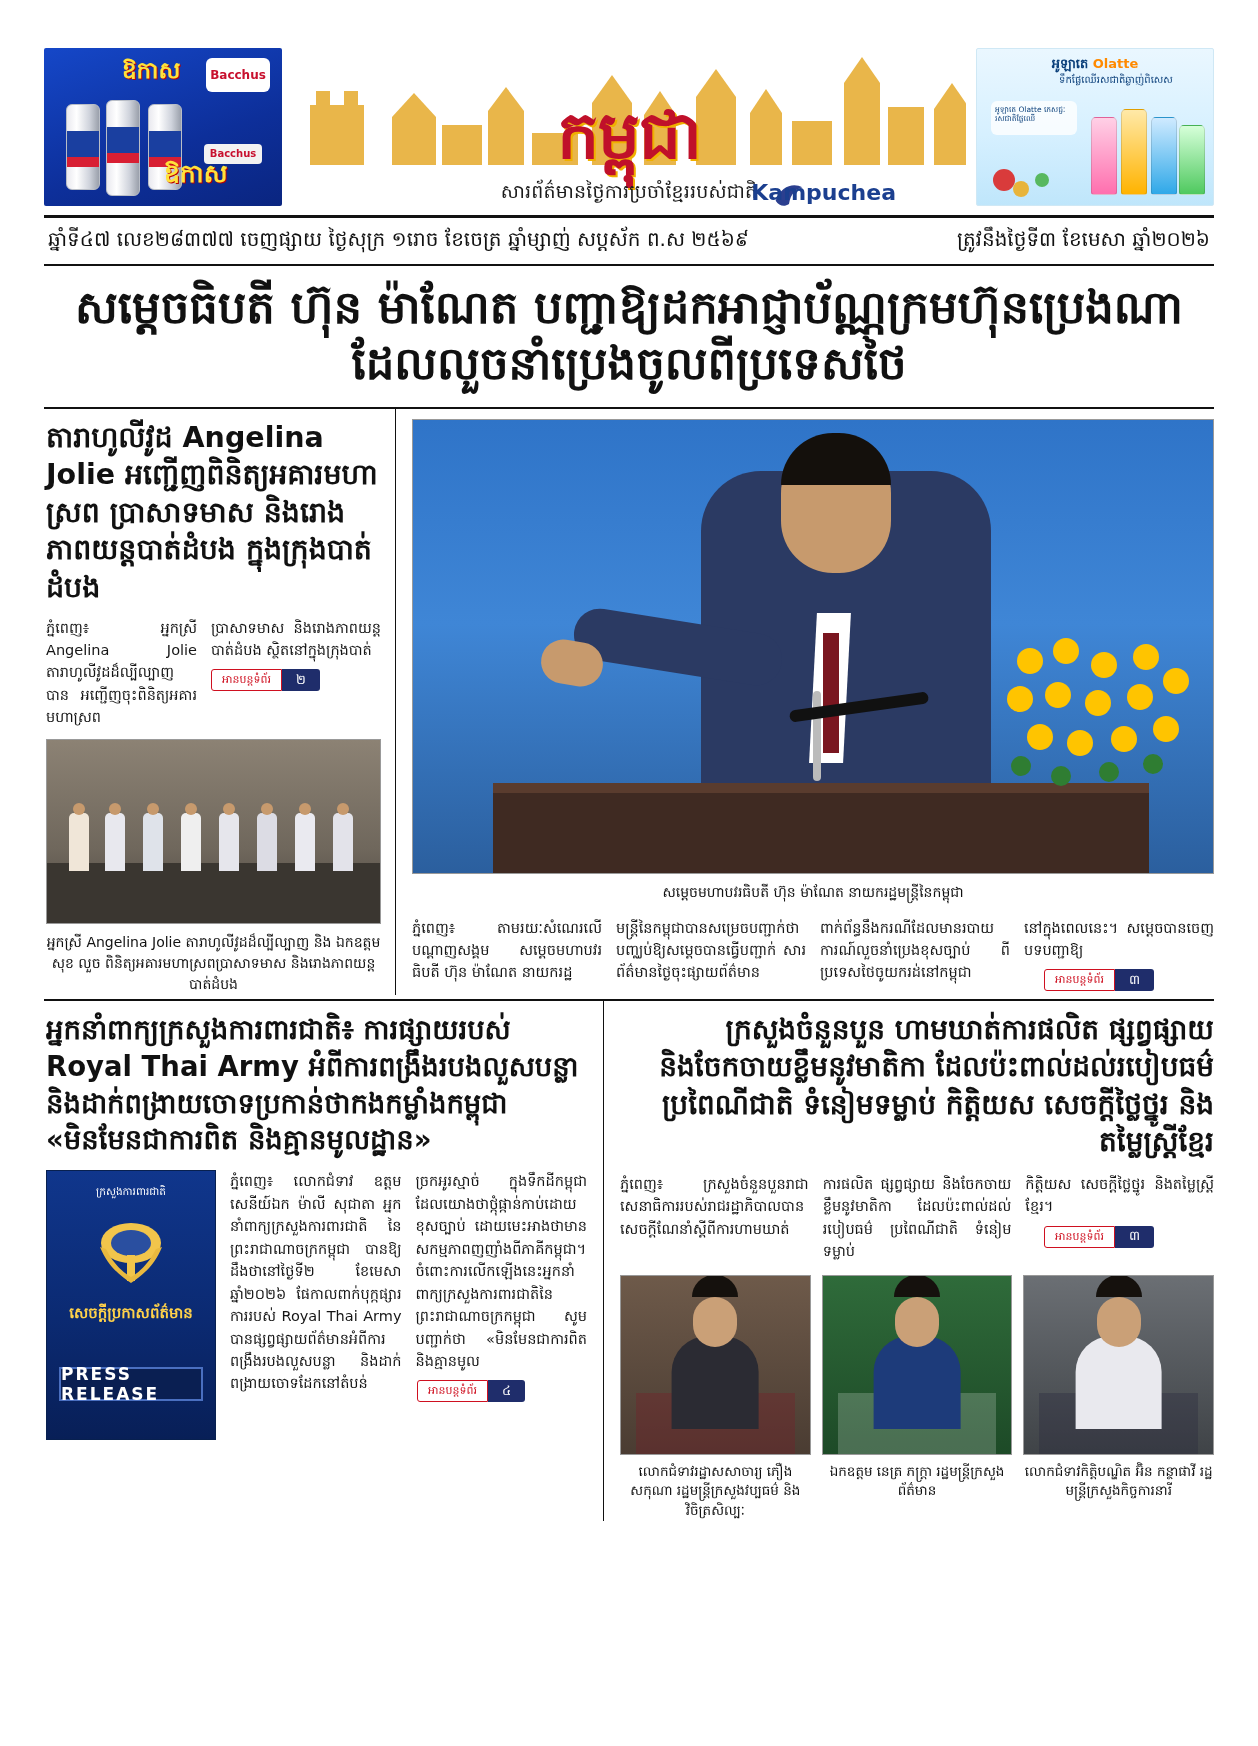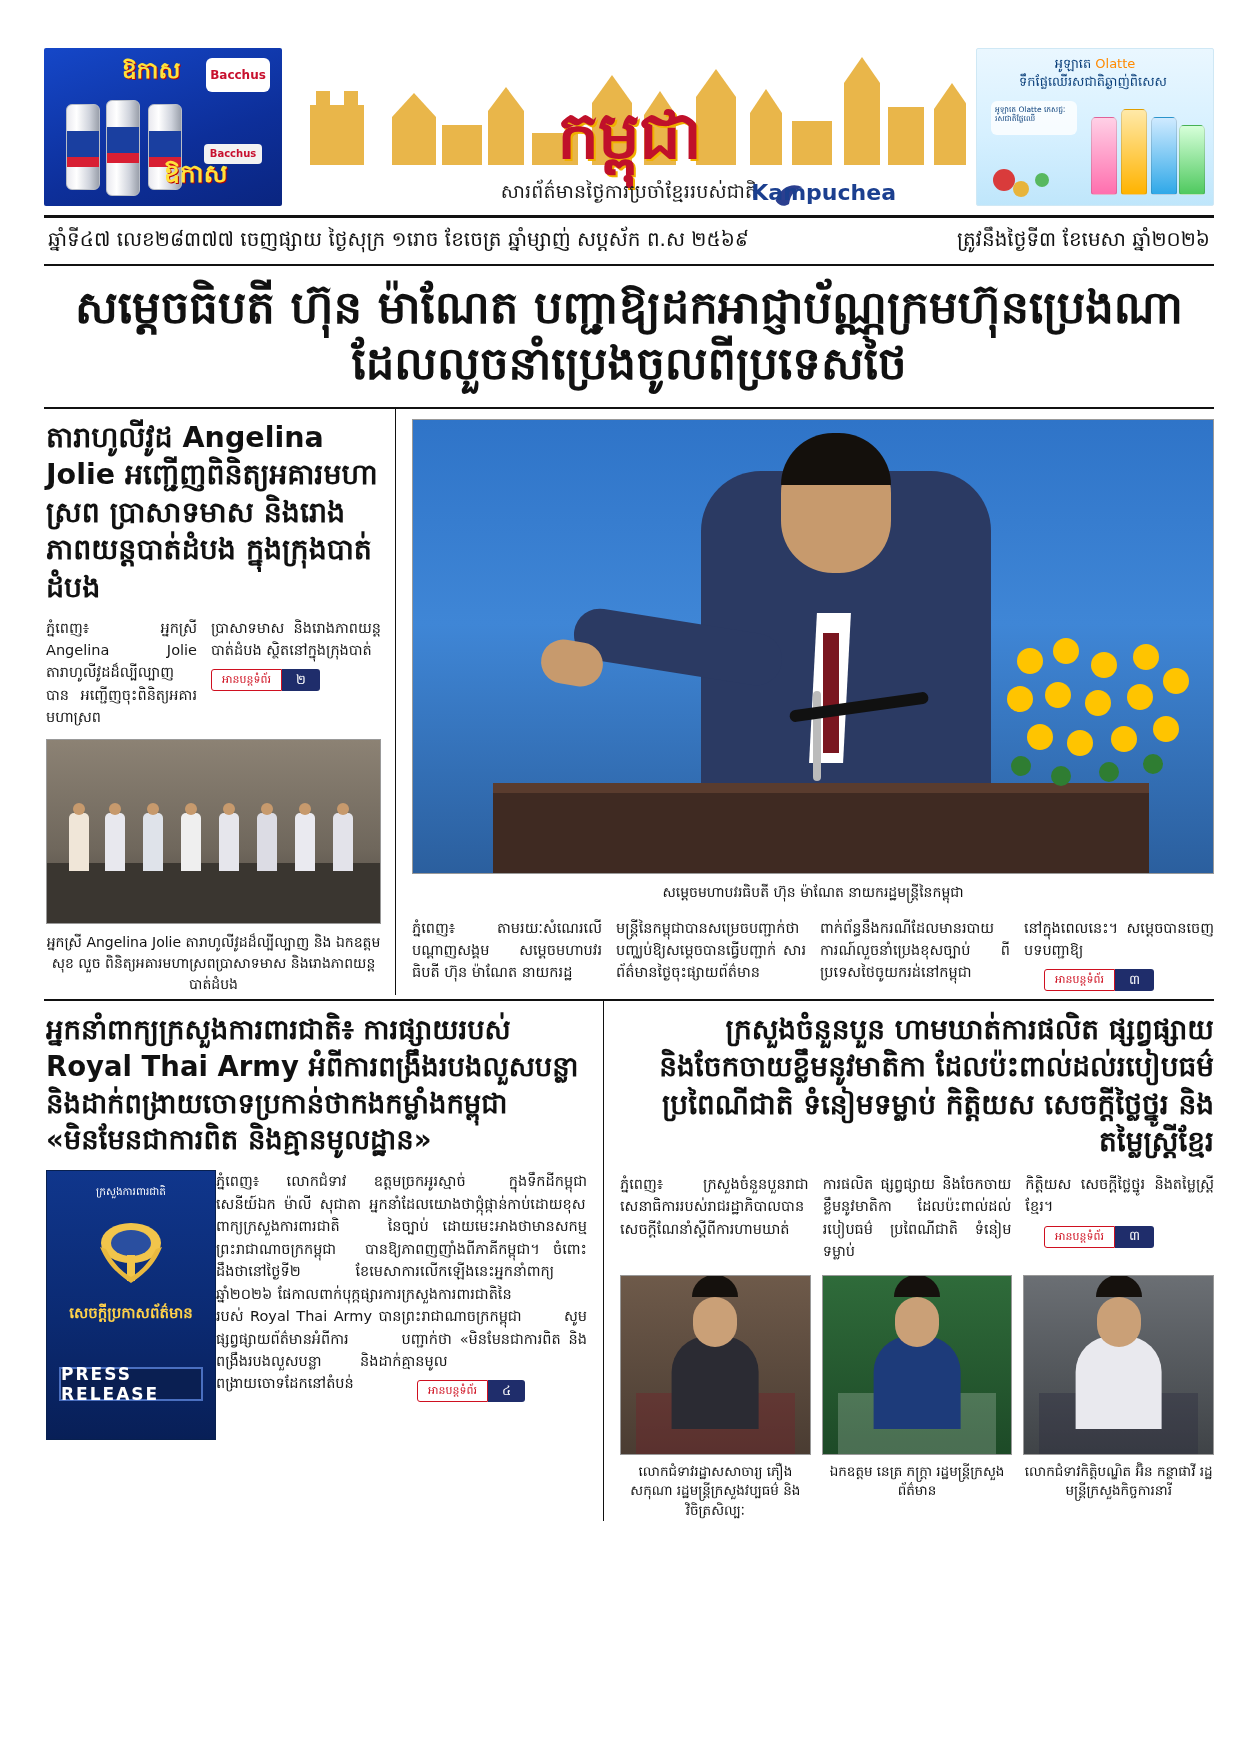--- a/index.html
+++ b/index.html
@@ -108,26 +108,26 @@
   }
 
   .ad-right {
     width: 238px; height: 158px; flex:0 0 238px;
     background: linear-gradient(180deg,#eaf7ff 0%, #d6f0ff 55%, #bfe6fb 100%);
     border-radius: 2px; position:relative; overflow:hidden;
     border:1px solid #cfe8f5;
   }
   .ad-right .hdr {
     position:absolute; top:6px; left:0; right:0; text-align:center;
-    font-size:13px; color:#0a3f7a; font-weight:normal;
+    font-size:13px; color:#0a3f7a; font-weight:bold;
   }
   .ad-right .hdr .o { color:#ff8a00; }
   .ad-right .sub {
-    position:absolute; top:24px; left:0; right:0; 
-    font-size:13px; color:#0a3f7a;padding-left:42px;
+    position:absolute; top:24px; left:0; right:0; text-align:center;
+    font-size:10px; color:#0a3f7a;padding-left:42px;
   }
   .ad-right .pill {
     position:absolute; left:14px; top:52px; width:86px; height:34px;
     background:#ffffffcc; border-radius:6px; font-size:7.5px; color:#0a3f7a;
     padding:4px; line-height:1.2;
   }
   .bottle {
     position:absolute; bottom:10px; width:26px; height:78px; border-radius:5px 5px 3px 3px;
     border:1px solid rgba(0,0,0,.12);
   }
@@ -418,21 +418,21 @@
         </div>
       </div>
     </div>
   </div>
 
   <div class="bottom-section">
 
     <div class="bl">
       <div class="lower-headline">អ្នកនាំពាក្យក្រសួងការពារជាតិ៖ ការផ្សាយរបស់ Royal Thai Army អំពីការពង្រឹងរបងលួសបន្លា និងដាក់ពង្រាយចោទប្រកាន់ថាកងកម្លាំងកម្ពុជា «មិនមែនជាការពិត និងគ្មានមូលដ្ឋាន»</div>
 
-      <div style="display:flex; margin-top:12px;">
+      <div style="display:flex; gap:14px; margin-top:12px;">
         <div class="pr-card">
           <div class="pr-t1">ក្រសួងការពារជាតិ</div>
           <svg class="pr-emblem" viewBox="0 0 82 74">
             <ellipse cx="41" cy="30" rx="30" ry="20" fill="#f2c54b"></ellipse>
             <ellipse cx="41" cy="30" rx="20" ry="13" fill="#2a4fa0"></ellipse>
             <rect x="37" y="42" width="8" height="26" fill="#f2c54b"></rect>
             <path d="M10 34 C18 54 32 64 41 70 C50 64 64 54 72 34 L66 36 C58 52 48 60 41 64 C34 60 24 52 16 36 Z" fill="#e9b93f"></path>
           </svg>
           <div class="pr-t2">សេចក្តីប្រកាសព័ត៌មាន</div>
           <div class="pr-press">PRESS RELEASE</div>

